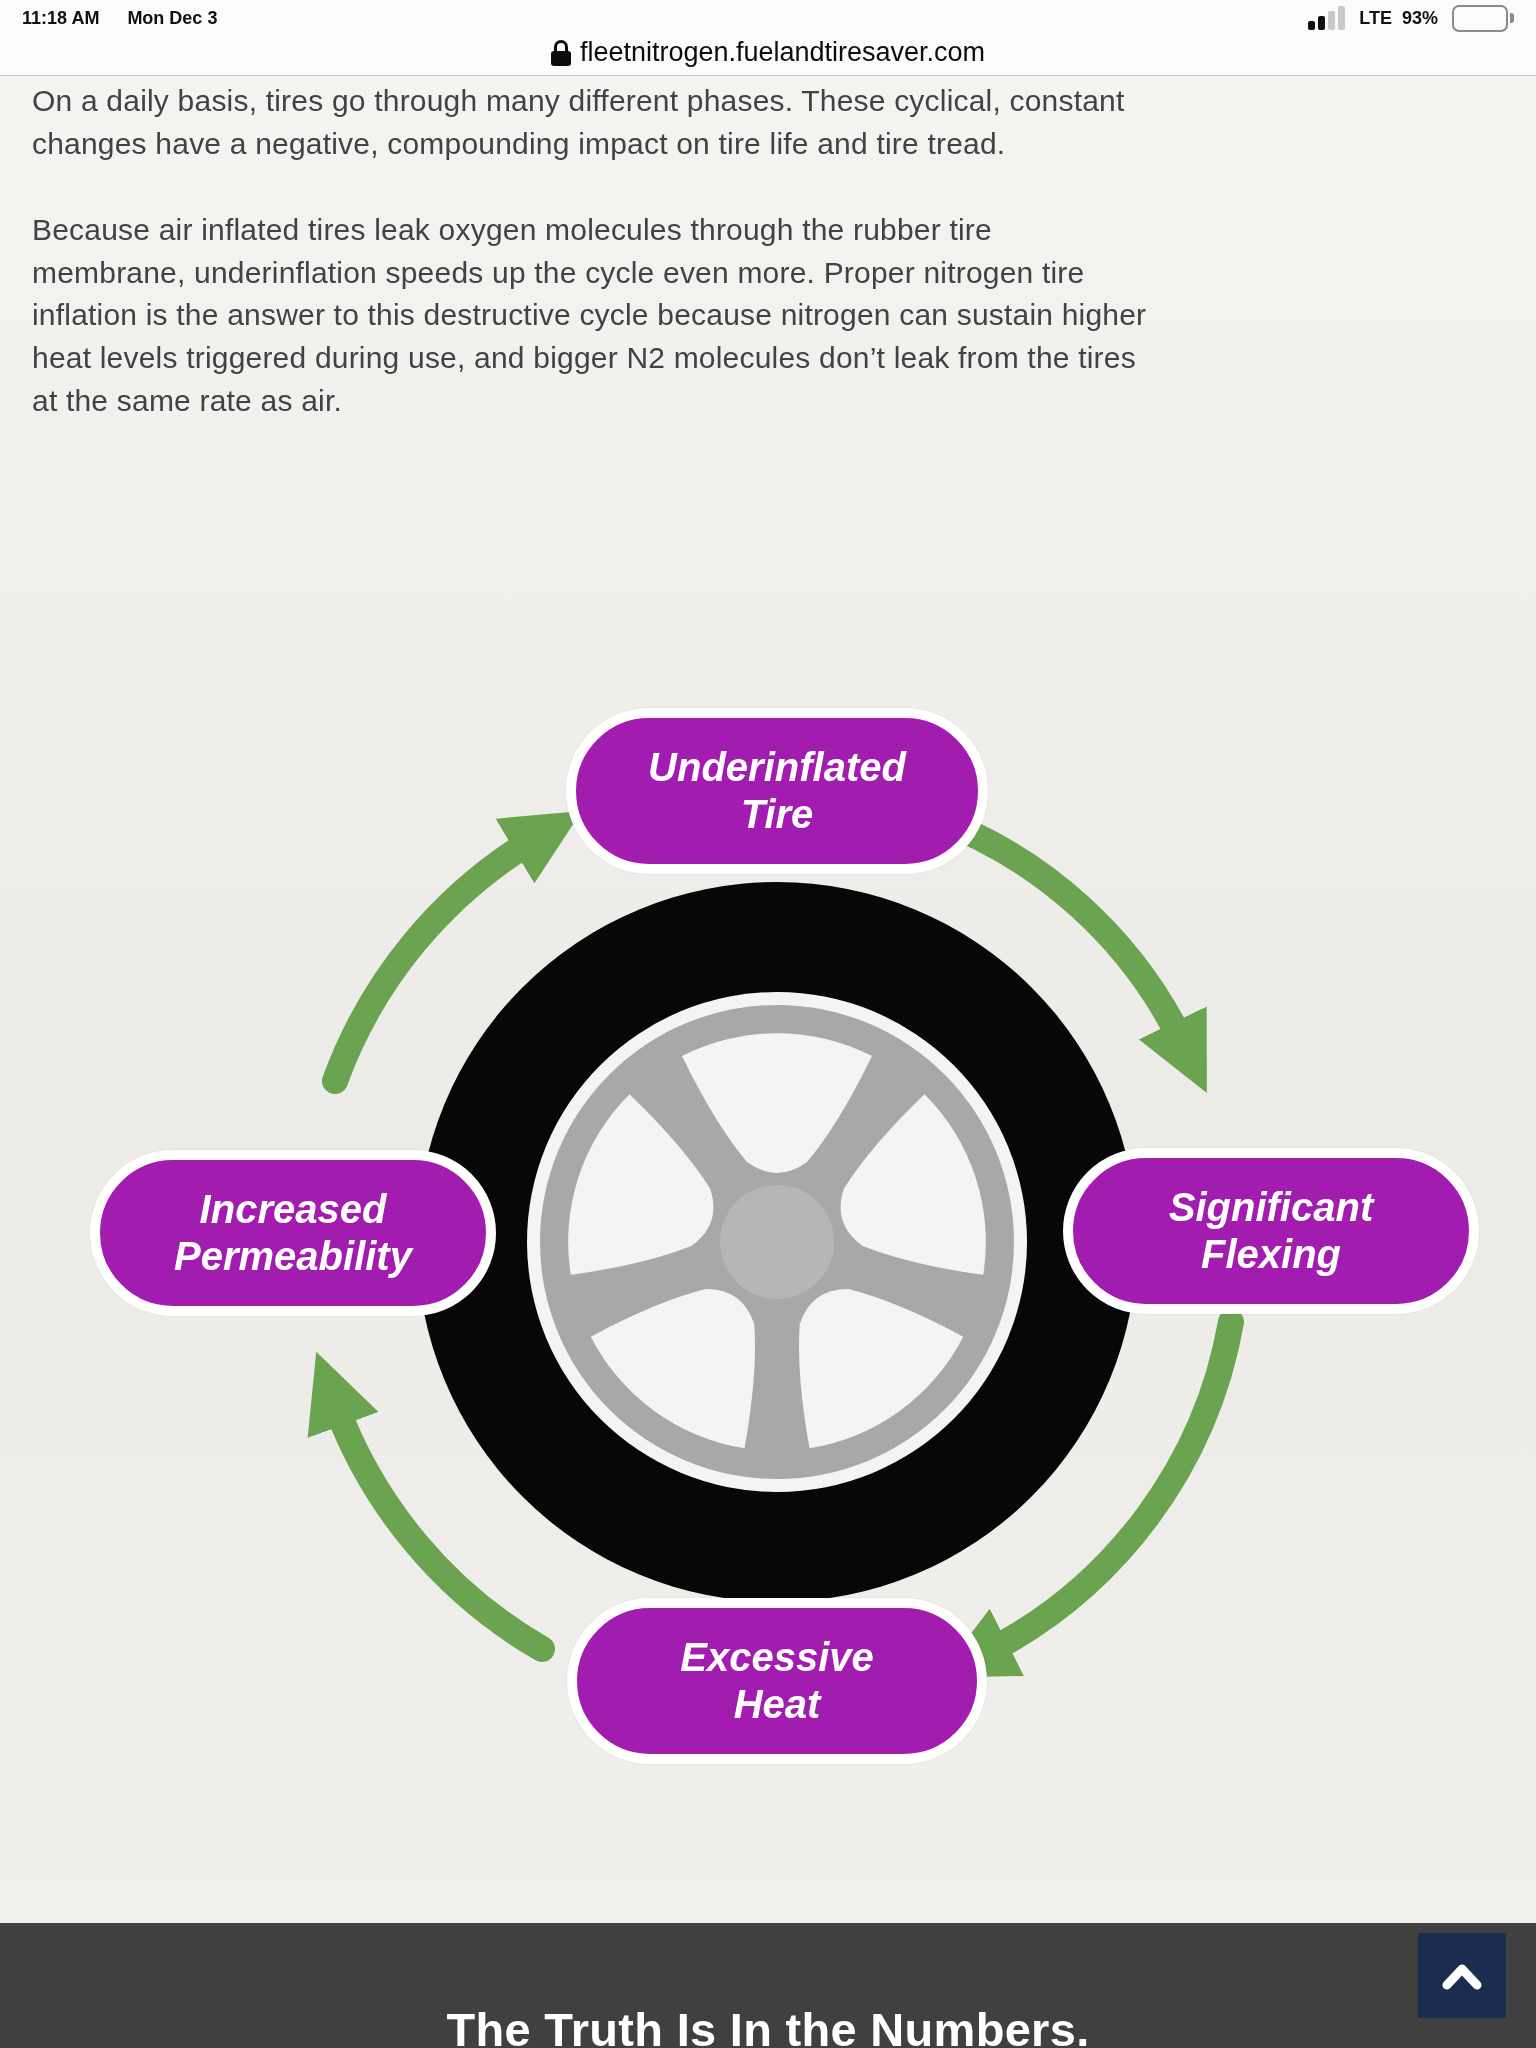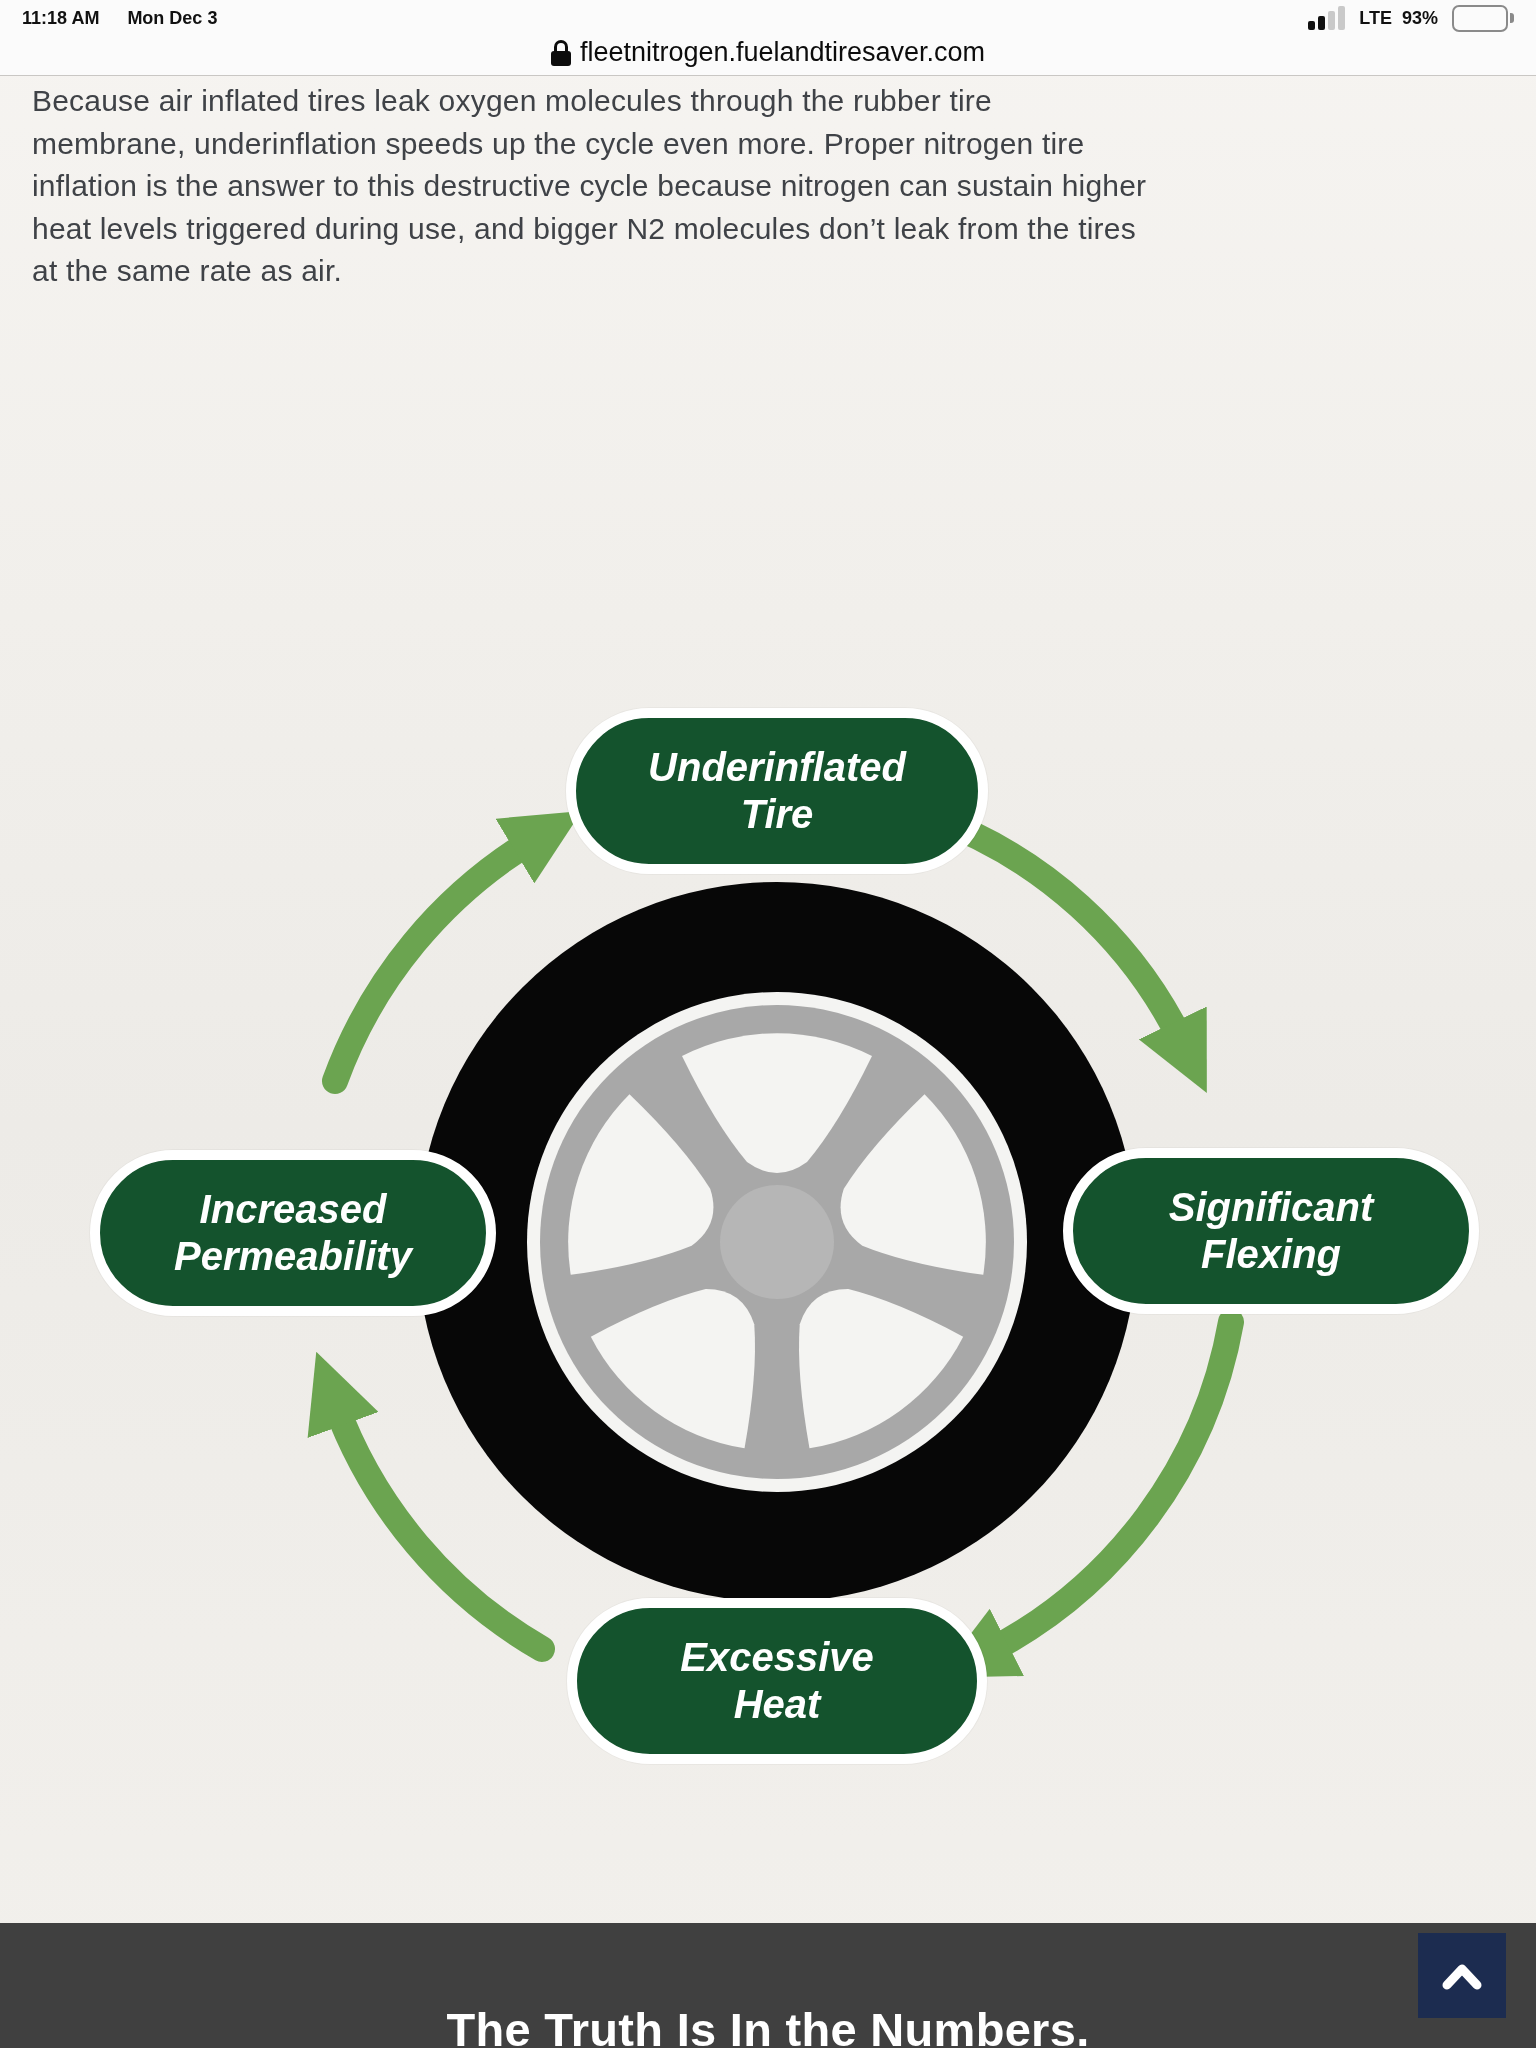--- a/index.html
+++ b/index.html
@@ -50,21 +50,21 @@
   }
   .article p {
     font-size:30px; line-height:1.42; color:#3f4247; max-width:1120px; margin-bottom:44px;
     letter-spacing:0.2px;
   }
 
   
   .diagram-svg { position:absolute; top:0; left:0; z-index:2; }
   .pill {
     position:absolute; z-index:10;
-    background:#14532d; border:10px solid #ffffff; border-radius:999px;
+    background:#a21caf; border:10px solid #ffffff; border-radius:999px;
     display:flex; flex-direction:column; align-items:center; justify-content:center;
     color:#ffffff; font-style:italic; font-weight:bold; font-size:40px; line-height:1.17;
     text-align:center; box-shadow:0 0 0 1px rgba(0,0,0,0.03);
   }
   .pill-top    { left:566px;  top:708px;  width:422px; height:166px; }
   .pill-right  { left:1063px; top:1148px; width:416px; height:166px; }
   .pill-left   { left:90px;   top:1150px; width:406px; height:166px; }
   .pill-bottom { left:567px;  top:1598px; width:420px; height:166px; }
 
   
@@ -109,20 +109,21 @@
   <div class="urlrow">
     <span class="lock">
       <span class="shackle"></span>
         <span class="bodyp"></span>
     </span>
     <span>fleetnitrogen.fuelandtiresaver.com</span>
   </div>
 </div>
 
 <div class="article">
+  <p>On a daily basis, tires go through many different phases. These cyclical, constant changes have a negative, compounding impact on tire life and tire tread.</p>
   <p>Because air inflated tires leak oxygen molecules through the rubber tire membrane, underinflation speeds up the cycle even more. Proper nitrogen tire inflation is the answer to this destructive cycle because nitrogen can sustain higher heat levels triggered during use, and bigger N2 molecules don’t leak from the tires at the same rate as air.</p>
 </div>
 
 <svg class="diagram-svg" width="1536" height="2048" viewBox="0 0 1536 2048">
   <defs>
     <marker id="ah" markerUnits="strokeWidth" markerWidth="3" markerHeight="2.9" refX="0.9" refY="1.45" orient="auto">
       <path d="M0,0 L3,1.45 L0,2.9 Z" fill="#6ba450"></path>
     </marker>
   </defs>
 

